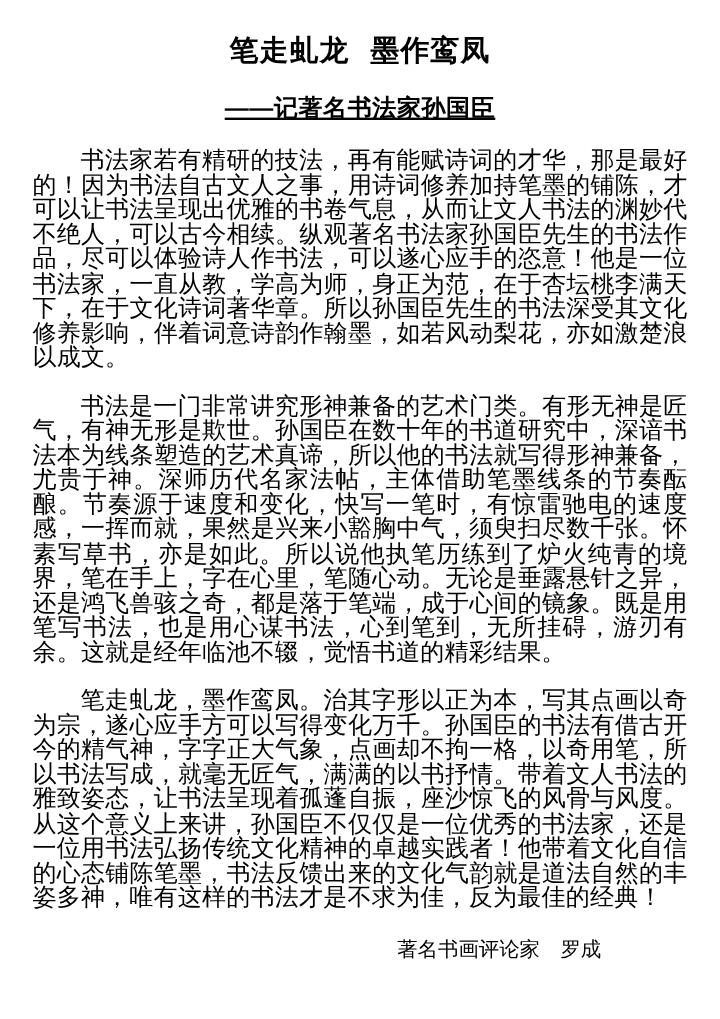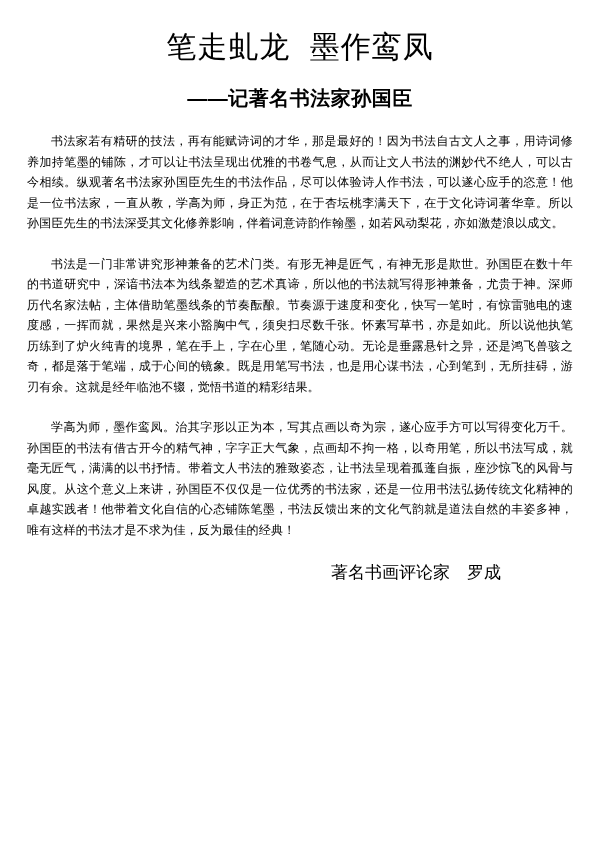--- a/index.html
+++ b/index.html
@@ -14,40 +14,41 @@
     box-sizing: border-box;
     background: #ffffff;
     color: #000000;
     font-family: "Liberation Sans", sans-serif;
     padding: 24px 27px 0 27px;
     overflow: hidden;
   }
   .article-title {
     margin: 6px 0 0 0;
     text-align: center;
-    font-size: 30px;
-    font-weight: 400;
+    font-size: 24px;
+    font-weight: 700;
     word-spacing: 10px;
     letter-spacing: 1px;
     line-height: 1.1;
   }
   .article-subtitle {
     margin: 24px 0 0 0;
     text-align: center;
     font-size: 20px;
     font-weight: 700;
     letter-spacing: 0.5px;
     line-height: 1.1;
+    text-decoration: underline;
   }
   .body-copy {
     margin-top: 22px;
   }
   .body-para {
     margin: 0 0 20px 0;
-    font-size: 12px;
+    font-size: 20px;
     line-height: 20.5px;
     text-align: justify;
     text-indent: 2em;
     letter-spacing: 0.2px;
   }
   .closing {
     margin-top: 14px;
     font-size: 17px;
     line-height: 26px;
   }
@@ -61,21 +62,21 @@
 
 <div class="page">
 
   <h1 class="article-title">笔走虬龙 墨作鸾凤</h1>
 
   <h2 class="article-subtitle">——记著名书法家孙国臣</h2>
 
   <div class="body-copy">
     <p class="body-para">书法家若有精研的技法，再有能赋诗词的才华，那是最好的！因为书法自古文人之事，用诗词修养加持笔墨的铺陈，才可以让书法呈现出优雅的书卷气息，从而让文人书法的渊妙代不绝人，可以古今相续。纵观著名书法家孙国臣先生的书法作品，尽可以体验诗人作书法，可以遂心应手的恣意！他是一位书法家，一直从教，学高为师，身正为范，在于杏坛桃李满天下，在于文化诗词著华章。所以孙国臣先生的书法深受其文化修养影响，伴着词意诗韵作翰墨，如若风动梨花，亦如激楚浪以成文。</p>
     <p class="body-para">书法是一门非常讲究形神兼备的艺术门类。有形无神是匠气，有神无形是欺世。孙国臣在数十年的书道研究中，深谙书法本为线条塑造的艺术真谛，所以他的书法就写得形神兼备，尤贵于神。深师历代名家法帖，主体借助笔墨线条的节奏酝酿。节奏源于速度和变化，快写一笔时，有惊雷驰电的速度感，一挥而就，果然是兴来小豁胸中气，须臾扫尽数千张。怀素写草书，亦是如此。所以说他执笔历练到了炉火纯青的境界，笔在手上，字在心里，笔随心动。无论是垂露悬针之异，还是鸿飞兽骇之奇，都是落于笔端，成于心间的镜象。既是用笔写书法，也是用心谋书法，心到笔到，无所挂碍，游刃有余。这就是经年临池不辍，觉悟书道的精彩结果。</p>
-    <p class="body-para">学高为师，墨作鸾凤。治其字形以正为本，写其点画以奇为宗，遂心应手方可以写得变化万千。孙国臣的书法有借古开今的精气神，字字正大气象，点画却不拘一格，以奇用笔，所以书法写成，就毫无匠气，满满的以书抒情。带着文人书法的雅致姿态，让书法呈现着孤蓬自振，座沙惊飞的风骨与风度。从这个意义上来讲，孙国臣不仅仅是一位优秀的书法家，还是一位用书法弘扬传统文化精神的卓越实践者！他带着文化自信的心态铺陈笔墨，书法反馈出来的文化气韵就是道法自然的丰姿多神，唯有这样的书法才是不求为佳，反为最佳的经典！</p>
+    <p class="body-para">笔走虬龙，墨作鸾凤。治其字形以正为本，写其点画以奇为宗，遂心应手方可以写得变化万千。孙国臣的书法有借古开今的精气神，字字正大气象，点画却不拘一格，以奇用笔，所以书法写成，就毫无匠气，满满的以书抒情。带着文人书法的雅致姿态，让书法呈现着孤蓬自振，座沙惊飞的风骨与风度。从这个意义上来讲，孙国臣不仅仅是一位优秀的书法家，还是一位用书法弘扬传统文化精神的卓越实践者！他带着文化自信的心态铺陈笔墨，书法反馈出来的文化气韵就是道法自然的丰姿多神，唯有这样的书法才是不求为佳，反为最佳的经典！</p>
   </div>
 
   <div class="closing">
     <div class="signature-line">著名书画评论家　罗成</div>
 
   </div>
 
 </div>
 
 </body></html>

